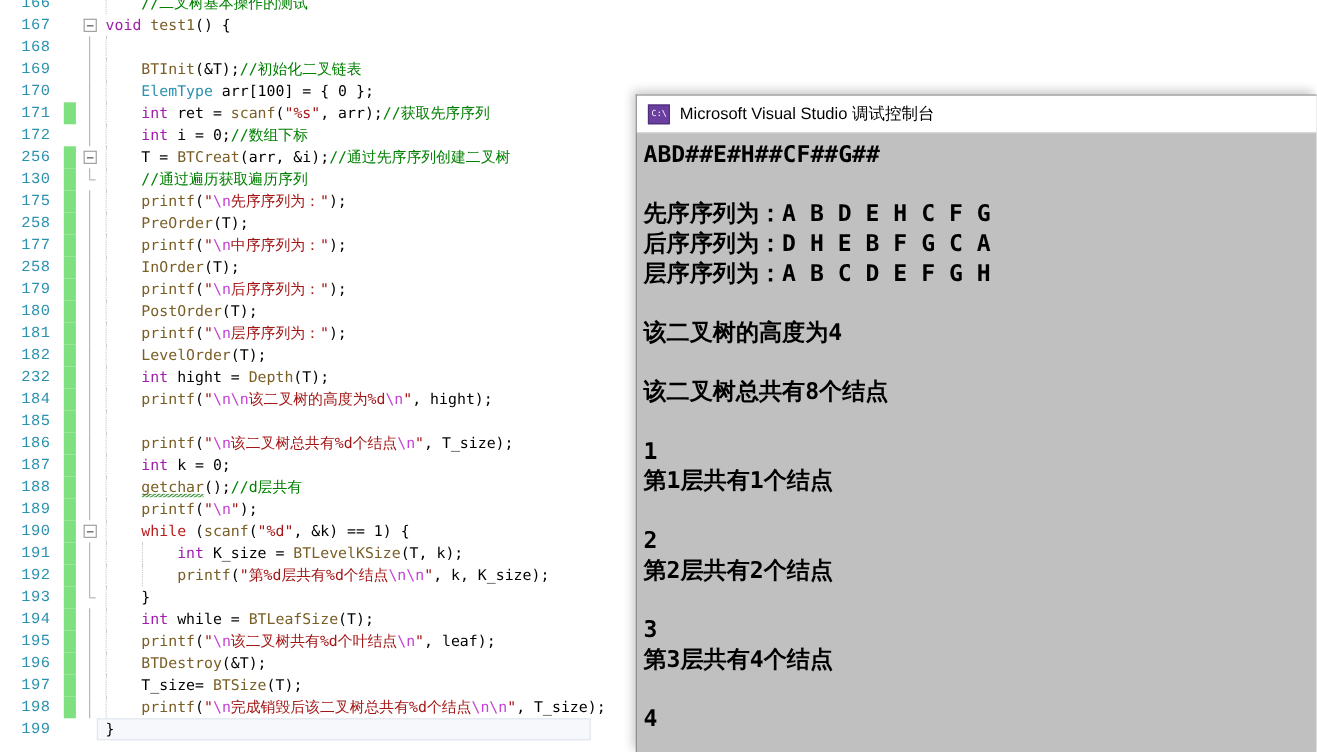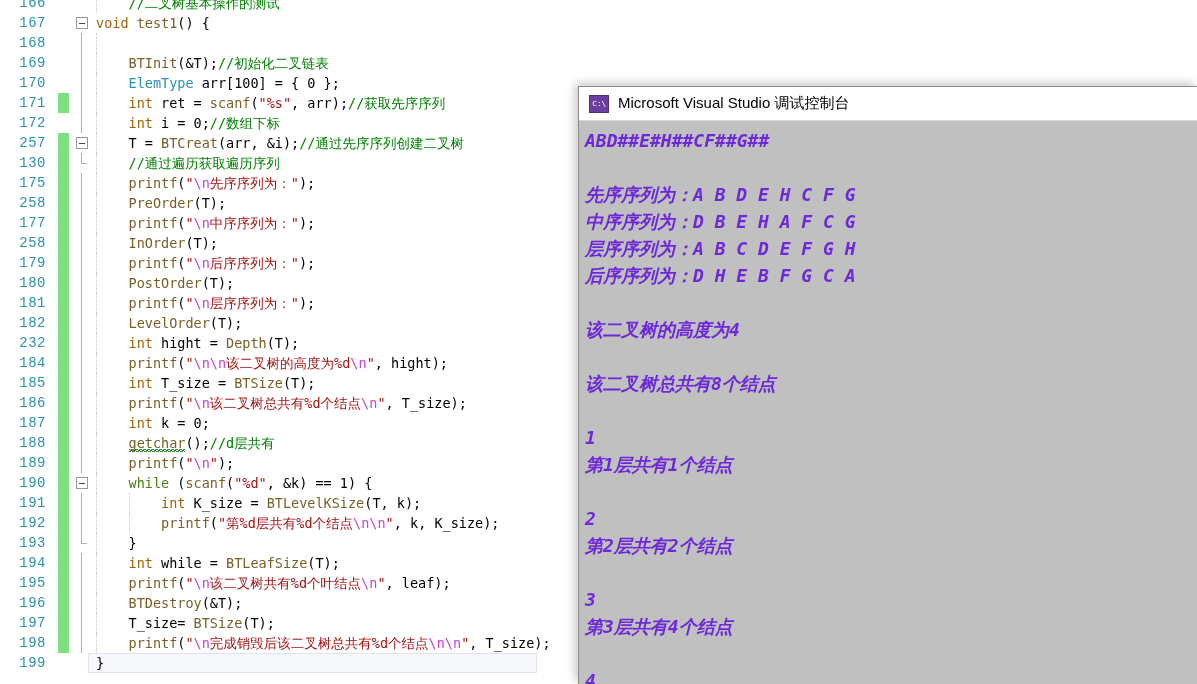--- a/index.html
+++ b/index.html
@@ -35,22 +35,22 @@
   .fold.box{border:1px solid #989898;background:#fff;}
   .fold.box:after{
     content:"";position:absolute;left:2px;top:5px;width:6px;height:1px;background:#444;
   }
   .foldline{position:absolute;left:81px;top:0;width:1px;height:20px;background:#b0b0b0;}
   .foldline.elbow{height:10px;}
   .foldline.elbow:after{content:"";position:absolute;left:0;top:10px;width:6px;height:1px;background:#b0b0b0;}
   .codetext{position:absolute;left:96px;top:0;}
 
   
-  .kw      {color:#a16207;}
-  .ctl     {color:#4d7c0f;}
+  .kw      {color:#a21caf;}
+  .ctl     {color:#b91c1c;}
   .typ     {color:#2b91af;}
   .fn      {color:#795e26;}
   .cmt     {color:#008000;}
   .str     {color:#a31515;}
   .esc     {color:#c543d6;}
   .pln     {color:#000000;}
   .squig{
     background-image:repeating-linear-gradient(135deg,#2e8b2e 0 1px,transparent 1px 2px);
     background-repeat:repeat-x;background-position:left bottom;background-size:4px 3px;
     padding-bottom:1px;
@@ -88,55 +88,54 @@
   .con-title-text{
     font-family:"Liberation Sans","DejaVu Sans",sans-serif;
     font-size:15px;color:#000;
   }
   .console-body{
     position:relative;height:565px;overflow:hidden;
     padding:6px 0 0 6px;box-sizing:border-box;
   }
   .cline{
     height:27px;line-height:27px;white-space:pre;
-    color:#6d28d9;font-size:18px;
+    color:#000000;font-size:21px;
     font-family:"DejaVu Sans Mono","Liberation Mono",monospace;
     font-weight:bold;
     letter-spacing:0px;
-    font-style:italic;
   }
   .cline.blank{height:27px;}
 </style>
 </head>
 <body>
 
 <div id="root">
 
   <div class="editor">
     <div class="code-rows" id="code-rows" style="top: -7px;">
         <div class="row"><div class="ln">166</div><div class="chbar"></div><div class="indent" style="left: 96px;"></div><div class="codetext"><span class="pln">    </span><span class="cmt">//二叉树基本操作的测试</span></div></div>
         <div class="row"><div class="ln">167</div><div class="chbar"></div><div class="fold box"></div><div class="codetext"><span class="kw">void</span><span class="pln"> </span><span class="fn">test1</span><span class="pln">() {</span></div></div>
         <div class="row"><div class="ln">168</div><div class="chbar"></div><div class="foldline"></div><div class="indent" style="left: 96px;"></div></div>
         <div class="row"><div class="ln">169</div><div class="chbar"></div><div class="foldline"></div><div class="indent" style="left: 96px;"></div><div class="codetext"><span class="pln">    </span><span class="fn">BTInit</span><span class="pln">(&amp;T);</span><span class="cmt">//初始化二叉链表</span></div></div>
         <div class="row"><div class="ln">170</div><div class="chbar"></div><div class="foldline"></div><div class="indent" style="left: 96px;"></div><div class="codetext"><span class="pln">    </span><span class="typ">ElemType</span><span class="pln"> arr[100] = { 0 };</span></div></div>
         <div class="row"><div class="ln">171</div><div class="chbar changed"></div><div class="foldline"></div><div class="indent" style="left: 96px;"></div><div class="codetext"><span class="pln">    </span><span class="kw">int</span><span class="pln"> ret = </span><span class="fn">scanf</span><span class="pln">(</span><span class="str">"%s"</span><span class="pln">, arr);</span><span class="cmt">//获取先序序列</span></div></div>
         <div class="row"><div class="ln">172</div><div class="chbar"></div><div class="foldline"></div><div class="indent" style="left: 96px;"></div><div class="codetext"><span class="pln">    </span><span class="kw">int</span><span class="pln"> i = 0;</span><span class="cmt">//数组下标</span></div></div>
-        <div class="row"><div class="ln">257</div><div class="chbar changed"></div><div class="fold box"></div><div class="indent" style="left: 96px;"></div><div class="codetext"><span class="pln">    </span><span class="pln">T = </span><span class="fn">BTCreat</span><span class="pln">(arr, &amp;i);</span><span class="cmt">//通过先序序列创建二叉树</span></div></div>
+        <div class="row"><div class="ln">256</div><div class="chbar changed"></div><div class="fold box"></div><div class="indent" style="left: 96px;"></div><div class="codetext"><span class="pln">    </span><span class="pln">T = </span><span class="fn">BTCreat</span><span class="pln">(arr, &amp;i);</span><span class="cmt">//通过先序序列创建二叉树</span></div></div>
         <div class="row"><div class="ln">130</div><div class="chbar changed"></div><div class="foldline elbow"></div><div class="indent" style="left: 96px;"></div><div class="codetext"><span class="pln">    </span><span class="cmt">//通过遍历获取遍历序列</span></div></div>
         <div class="row"><div class="ln">175</div><div class="chbar changed"></div><div class="foldline"></div><div class="indent" style="left: 96px;"></div><div class="codetext"><span class="pln">    </span><span class="fn">printf</span><span class="pln">(</span><span class="str">"</span><span class="esc">\n</span><span class="str">先序序列为："</span><span class="pln">);</span></div></div>
         <div class="row"><div class="ln">258</div><div class="chbar changed"></div><div class="foldline"></div><div class="indent" style="left: 96px;"></div><div class="codetext"><span class="pln">    </span><span class="fn">PreOrder</span><span class="pln">(T);</span></div></div>
         <div class="row"><div class="ln">177</div><div class="chbar changed"></div><div class="foldline"></div><div class="indent" style="left: 96px;"></div><div class="codetext"><span class="pln">    </span><span class="fn">printf</span><span class="pln">(</span><span class="str">"</span><span class="esc">\n</span><span class="str">中序序列为："</span><span class="pln">);</span></div></div>
         <div class="row"><div class="ln">258</div><div class="chbar changed"></div><div class="foldline"></div><div class="indent" style="left: 96px;"></div><div class="codetext"><span class="pln">    </span><span class="fn">InOrder</span><span class="pln">(T);</span></div></div>
         <div class="row"><div class="ln">179</div><div class="chbar changed"></div><div class="foldline"></div><div class="indent" style="left: 96px;"></div><div class="codetext"><span class="pln">    </span><span class="fn">printf</span><span class="pln">(</span><span class="str">"</span><span class="esc">\n</span><span class="str">后序序列为："</span><span class="pln">);</span></div></div>
         <div class="row"><div class="ln">180</div><div class="chbar changed"></div><div class="foldline"></div><div class="indent" style="left: 96px;"></div><div class="codetext"><span class="pln">    </span><span class="fn">PostOrder</span><span class="pln">(T);</span></div></div>
         <div class="row"><div class="ln">181</div><div class="chbar changed"></div><div class="foldline"></div><div class="indent" style="left: 96px;"></div><div class="codetext"><span class="pln">    </span><span class="fn">printf</span><span class="pln">(</span><span class="str">"</span><span class="esc">\n</span><span class="str">层序序列为："</span><span class="pln">);</span></div></div>
         <div class="row"><div class="ln">182</div><div class="chbar changed"></div><div class="foldline"></div><div class="indent" style="left: 96px;"></div><div class="codetext"><span class="pln">    </span><span class="fn">LevelOrder</span><span class="pln">(T);</span></div></div>
         <div class="row"><div class="ln">232</div><div class="chbar changed"></div><div class="foldline"></div><div class="indent" style="left: 96px;"></div><div class="codetext"><span class="pln">    </span><span class="kw">int</span><span class="pln"> hight = </span><span class="fn">Depth</span><span class="pln">(T);</span></div></div>
         <div class="row"><div class="ln">184</div><div class="chbar changed"></div><div class="foldline"></div><div class="indent" style="left: 96px;"></div><div class="codetext"><span class="pln">    </span><span class="fn">printf</span><span class="pln">(</span><span class="str">"</span><span class="esc">\n\n</span><span class="str">该二叉树的高度为%d</span><span class="esc">\n</span><span class="str">"</span><span class="pln">, hight);</span></div></div>
-        <div class="row"><div class="ln">185</div><div class="chbar changed"></div><div class="foldline"></div><div class="indent" style="left: 96px;"></div><div class="codetext"><span class="pln">    </span><span class="kw">int</span><span class="pln"> T_size = </span><span class="fn">BTSize</span><span class="pln">(T);</span></div></div>
+        <div class="row"><div class="ln">185</div><div class="chbar changed"></div><div class="foldline"></div><div class="indent" style="left: 96px;"></div></div>
         <div class="row"><div class="ln">186</div><div class="chbar changed"></div><div class="foldline"></div><div class="indent" style="left: 96px;"></div><div class="codetext"><span class="pln">    </span><span class="fn">printf</span><span class="pln">(</span><span class="str">"</span><span class="esc">\n</span><span class="str">该二叉树总共有%d个结点</span><span class="esc">\n</span><span class="str">"</span><span class="pln">, T_size);</span></div></div>
         <div class="row"><div class="ln">187</div><div class="chbar changed"></div><div class="foldline"></div><div class="indent" style="left: 96px;"></div><div class="codetext"><span class="pln">    </span><span class="kw">int</span><span class="pln"> k = 0;</span></div></div>
         <div class="row"><div class="ln">188</div><div class="chbar changed"></div><div class="foldline"></div><div class="indent" style="left: 96px;"></div><div class="codetext"><span class="pln">    </span><span class="fn squig">getchar</span><span class="pln">();</span><span class="cmt">//d层共有</span></div></div>
         <div class="row"><div class="ln">189</div><div class="chbar changed"></div><div class="foldline"></div><div class="indent" style="left: 96px;"></div><div class="codetext"><span class="pln">    </span><span class="fn">printf</span><span class="pln">(</span><span class="str">"</span><span class="esc">\n</span><span class="str">"</span><span class="pln">);</span></div></div>
         <div class="row"><div class="ln">190</div><div class="chbar changed"></div><div class="fold box"></div><div class="indent" style="left: 96px;"></div><div class="codetext"><span class="pln">    </span><span class="ctl">while</span><span class="pln"> (</span><span class="fn">scanf</span><span class="pln">(</span><span class="str">"%d"</span><span class="pln">, &amp;k) == 1) {</span></div></div>
         <div class="row"><div class="ln">191</div><div class="chbar changed"></div><div class="foldline"></div><div class="indent" style="left: 96px;"></div><div class="indent" style="left: 129px;"></div><div class="codetext"><span class="pln">        </span><span class="kw">int</span><span class="pln"> K_size = </span><span class="fn">BTLevelKSize</span><span class="pln">(T, k);</span></div></div>
         <div class="row"><div class="ln">192</div><div class="chbar changed"></div><div class="foldline"></div><div class="indent" style="left: 96px;"></div><div class="indent" style="left: 129px;"></div><div class="codetext"><span class="pln">        </span><span class="fn">printf</span><span class="pln">(</span><span class="str">"第%d层共有%d个结点</span><span class="esc">\n\n</span><span class="str">"</span><span class="pln">, k, K_size);</span></div></div>
         <div class="row"><div class="ln">193</div><div class="chbar changed"></div><div class="foldline elbow"></div><div class="indent" style="left: 96px;"></div><div class="codetext"><span class="pln">    }</span></div></div>
         <div class="row"><div class="ln">194</div><div class="chbar changed"></div><div class="foldline"></div><div class="indent" style="left: 96px;"></div><div class="codetext"><span class="pln">    </span><span class="kw">int</span><span class="pln"> while = </span><span class="fn">BTLeafSize</span><span class="pln">(T);</span></div></div>
         <div class="row"><div class="ln">195</div><div class="chbar changed"></div><div class="foldline"></div><div class="indent" style="left: 96px;"></div><div class="codetext"><span class="pln">    </span><span class="fn">printf</span><span class="pln">(</span><span class="str">"</span><span class="esc">\n</span><span class="str">该二叉树共有%d个叶结点</span><span class="esc">\n</span><span class="str">"</span><span class="pln">, leaf);</span></div></div>
@@ -151,23 +150,22 @@
     <div class="console-title">
       <div class="con-ico">
         <span>C:\</span>
       </div>
       <div class="con-title-text">Microsoft Visual Studio 调试控制台</div>
     </div>
     <div class="console-body" id="console-body">
         <div class="cline">ABD##E#H##CF##G##</div>
         <div class="cline blank">&nbsp;</div>
         <div class="cline">先序序列为：A B D E H C F G</div>
-        <div class="cline">中序序列为：D B E H A F C G</div>
+        <div class="cline">后序序列为：D H E B F G C A</div>
         <div class="cline">层序序列为：A B C D E F G H</div>
-        <div class="cline">后序序列为：D H E B F G C A</div>
         <div class="cline blank">&nbsp;</div>
         <div class="cline">该二叉树的高度为4</div>
         <div class="cline blank">&nbsp;</div>
         <div class="cline">该二叉树总共有8个结点</div>
         <div class="cline blank">&nbsp;</div>
         <div class="cline">1</div>
         <div class="cline">第1层共有1个结点</div>
         <div class="cline blank">&nbsp;</div>
         <div class="cline">2</div>
         <div class="cline">第2层共有2个结点</div>

